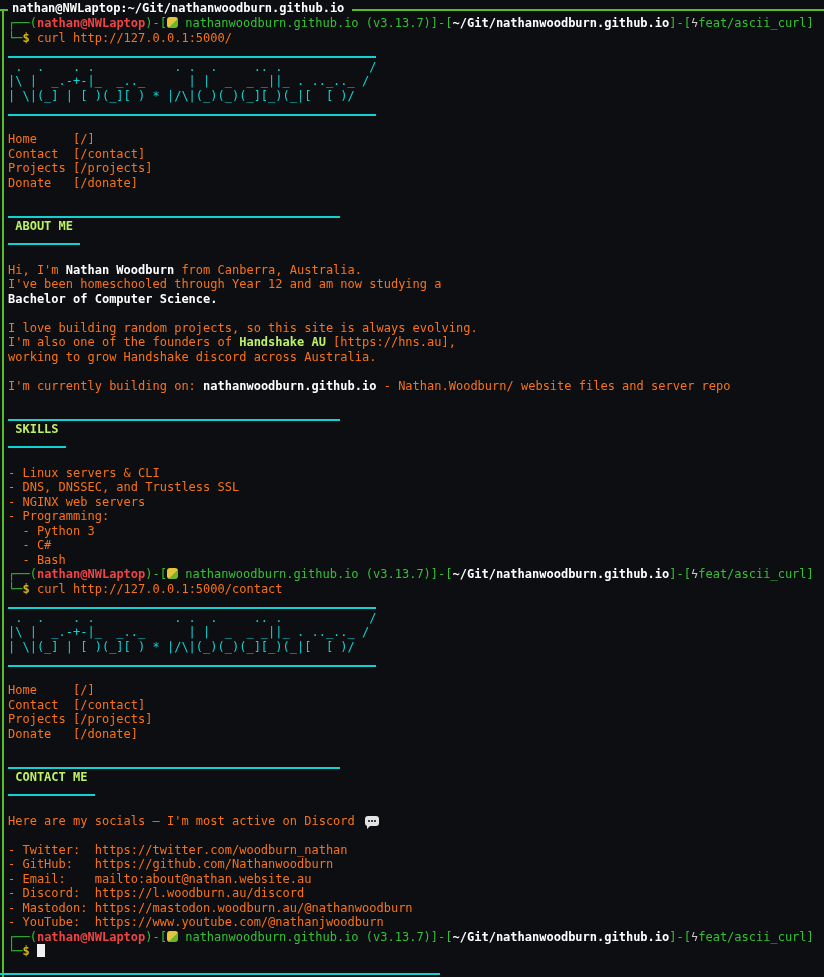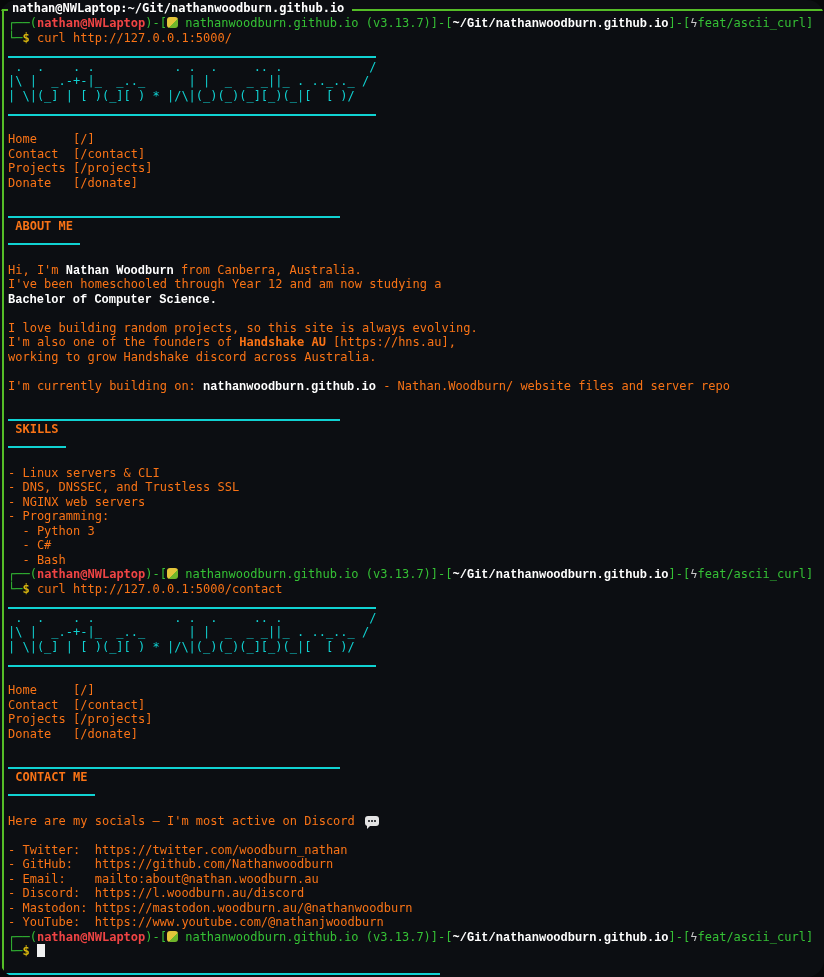--- a/index.html
+++ b/index.html
@@ -1,35 +1,35 @@
 <!DOCTYPE html>
 <html><head>
 <meta charset="utf-8">
 <style>
   html,body{margin:0;padding:0;background:#07080a;}
   .term{
     position:relative;width:824px;height:977px;overflow:hidden;
     background:#0c0e12;
     font-family:"DejaVu Sans Mono","Liberation Mono",monospace;
-    font-size:12px;line-height:14.5px;color:#d8d8d8;border-radius:17px;
+    font-size:12px;line-height:14.5px;color:#d8d8d8;
   }
   .frame-top{position:absolute;top:9px;left:0;width:824px;height:2px;background:#55bd27;}
   .frame-left{position:absolute;top:9px;left:2px;width:2px;bottom:0;background:#55bd27;}
   .title{
     position:absolute;top:1px;left:8px;z-index:3;background:#0c0e12;
     padding:0 8px 0 4px;font-weight:bold;color:#ffffff;white-space:pre;
   }
   .content{position:absolute;top:16px;left:8px;z-index:2;}
   .line{height:14.5px;white-space:pre;}
   .g{color:#35c135;}
   .b{color:#ef4444;font-weight:bold;text-align:right;}
   .w{color:#f97316;}
-  .wb{color:#ffffff;font-weight:bold;font-family:Liberation Mono, monospace;}
+  .wb{color:#ffffff;font-weight:bold;}
   .c{color:#10d2d2;}
-  .cb{color:#f97316;font-weight:bold;}
+  .cb{color:#bef264;font-weight:bold;}
   .y{color:#d8b60e;font-weight:bold;}
   .gray{color:#c9c9c9;}
   .hrline{display:inline-block;height:0;border-bottom:2px solid #10d2d2;margin-top:11px;vertical-align:top;}
   .hrline.tight{margin-top:9px;}
   .pyicon{
     display:inline-block;width:11px;height:11px;border-radius:3px;vertical-align:-1px;
     background:linear-gradient(135deg,#e3c53a 0 55%,#6fb52a 55% 100%);
   }
   .cursor{display:inline-block;width:8px;height:13px;background:#f0f0f0;vertical-align:-2px;}
   .bubble{position:relative;display:inline-block;width:14px;height:10px;background:#e4e4e4;border-radius:3px;vertical-align:-1px;margin-left:3px;}
@@ -97,21 +97,21 @@
       <div class="line"><span class="w">Donate   [/donate]</span></div>
       <div class="line"></div>
       <div class="line"><span class="hrline" style="width: 332.35px;"></span></div>
       <div class="line"><span class="cb"> CONTACT ME</span></div>
       <div class="line"><span class="hrline tight" style="width: 86.7px;"></span></div>
       <div class="line"></div>
       <div class="line"><span class="w">Here are my socials — I'm most active on Discord </span><span class="bubble"></span></div>
       <div class="line"></div>
       <div class="line"><span class="w">- Twitter:  https://twitter.com/woodburn_nathan</span></div>
       <div class="line"><span class="w">- GitHub:   https://github.com/Nathanwoodburn</span></div>
-      <div class="line"><span class="w">- Email:    mailto:about@nathan.woodburn.au</span></div>
+      <div class="line"><span class="w">- Email:    mailto:about@nathan.website.au</span></div>
       <div class="line"><span class="w">- Discord:  https://l.woodburn.au/discord</span></div>
       <div class="line"><span class="w">- Mastodon: https://mastodon.woodburn.au/@nathanwoodburn</span></div>
       <div class="line"><span class="w">- YouTube:  https://www.youtube.com/@nathanjwoodburn</span></div>
       <div class="line"><span class="g">┌──(</span><span class="b">nathan@NWLaptop</span><span class="g">)-[</span><span class="pyicon"></span><span class="g"> nathanwoodburn.github.io (v3.13.7)</span><span class="g">]-[</span><span class="wb">~/Git/nathanwoodburn.github.io</span><span class="g">]-[</span><span class="gray">ϟ</span><span class="g">feat/ascii_curl</span><span class="g">]</span></div>
       <div class="line"><span class="g">└─</span><span class="y">$</span><span class="w"> </span><span class="cursor"></span></div>
     </div>
   <div class="bottom-line"></div>
 </div>
 
 </body></html>

